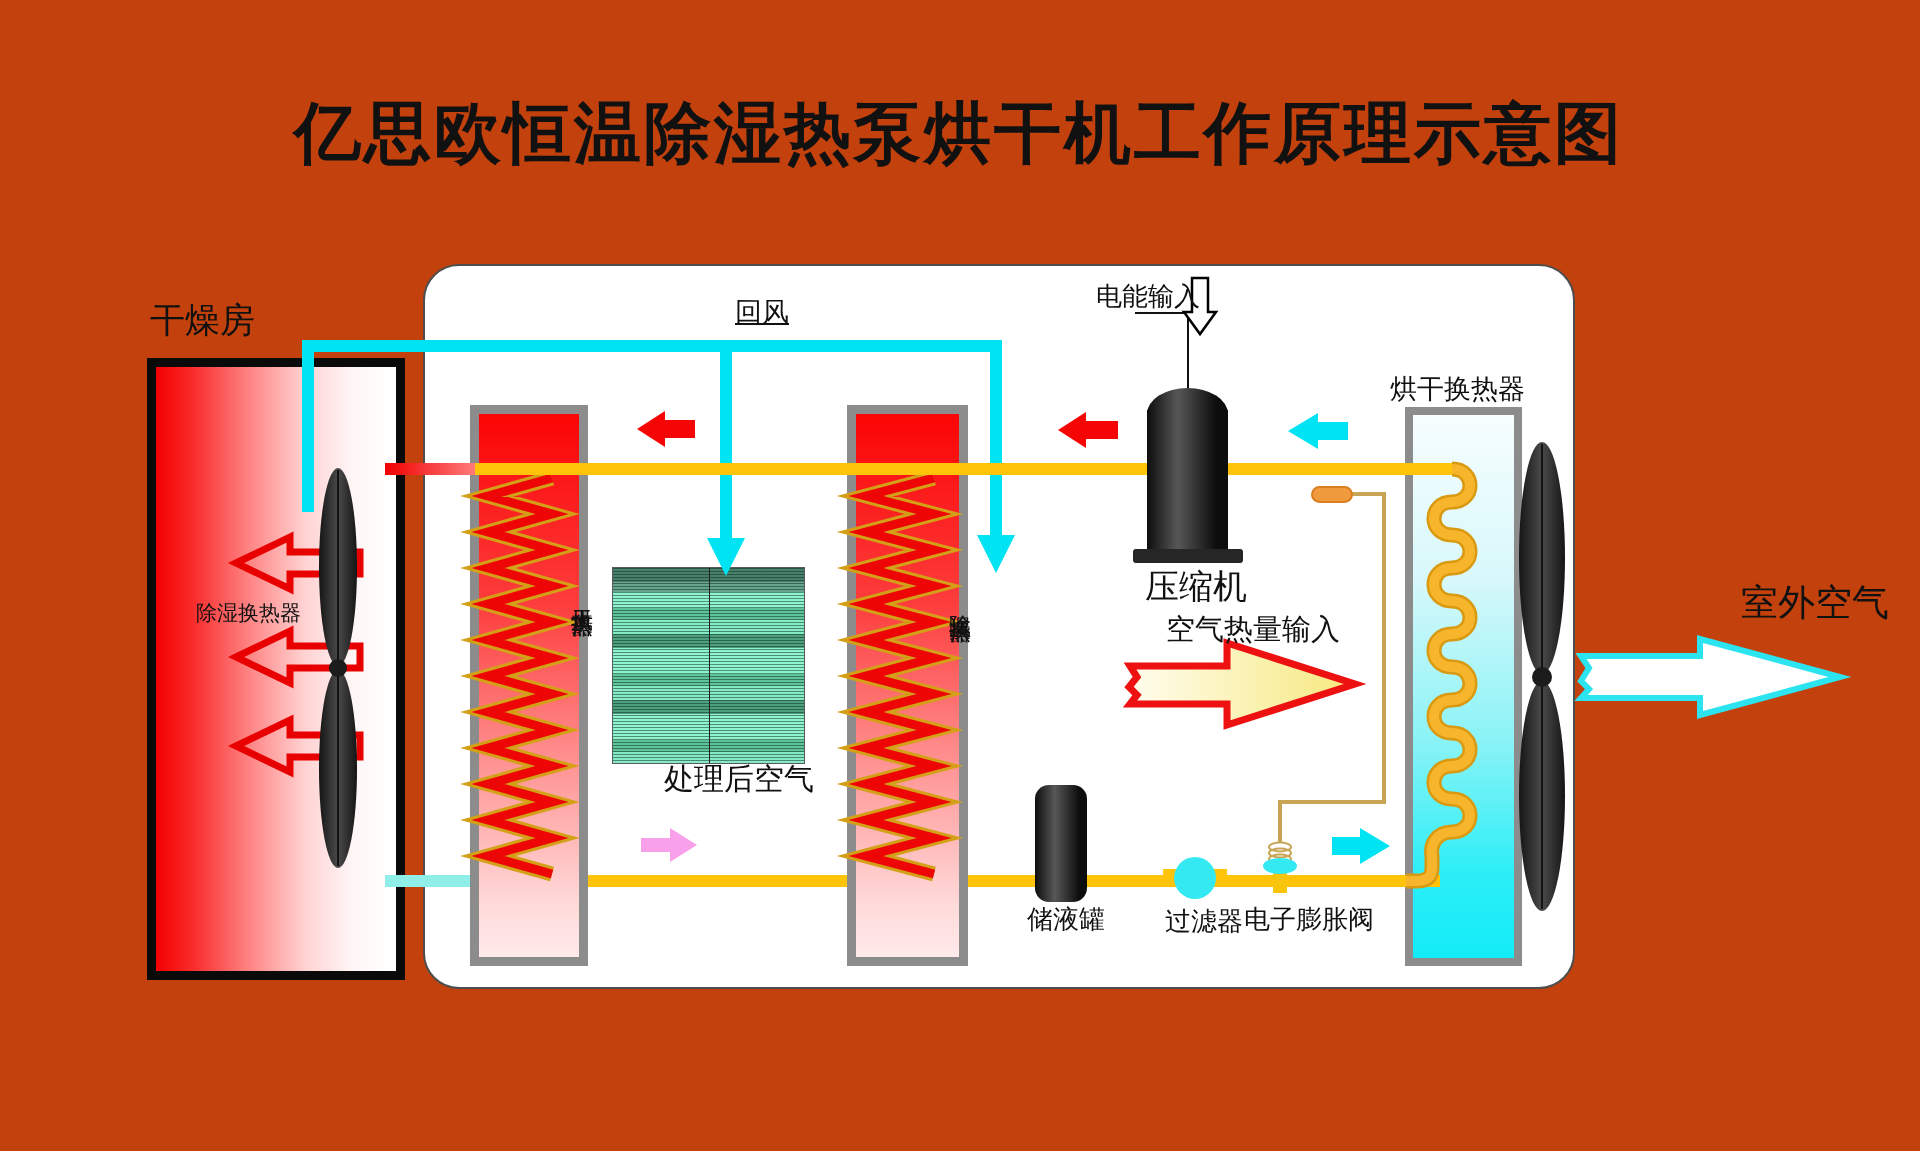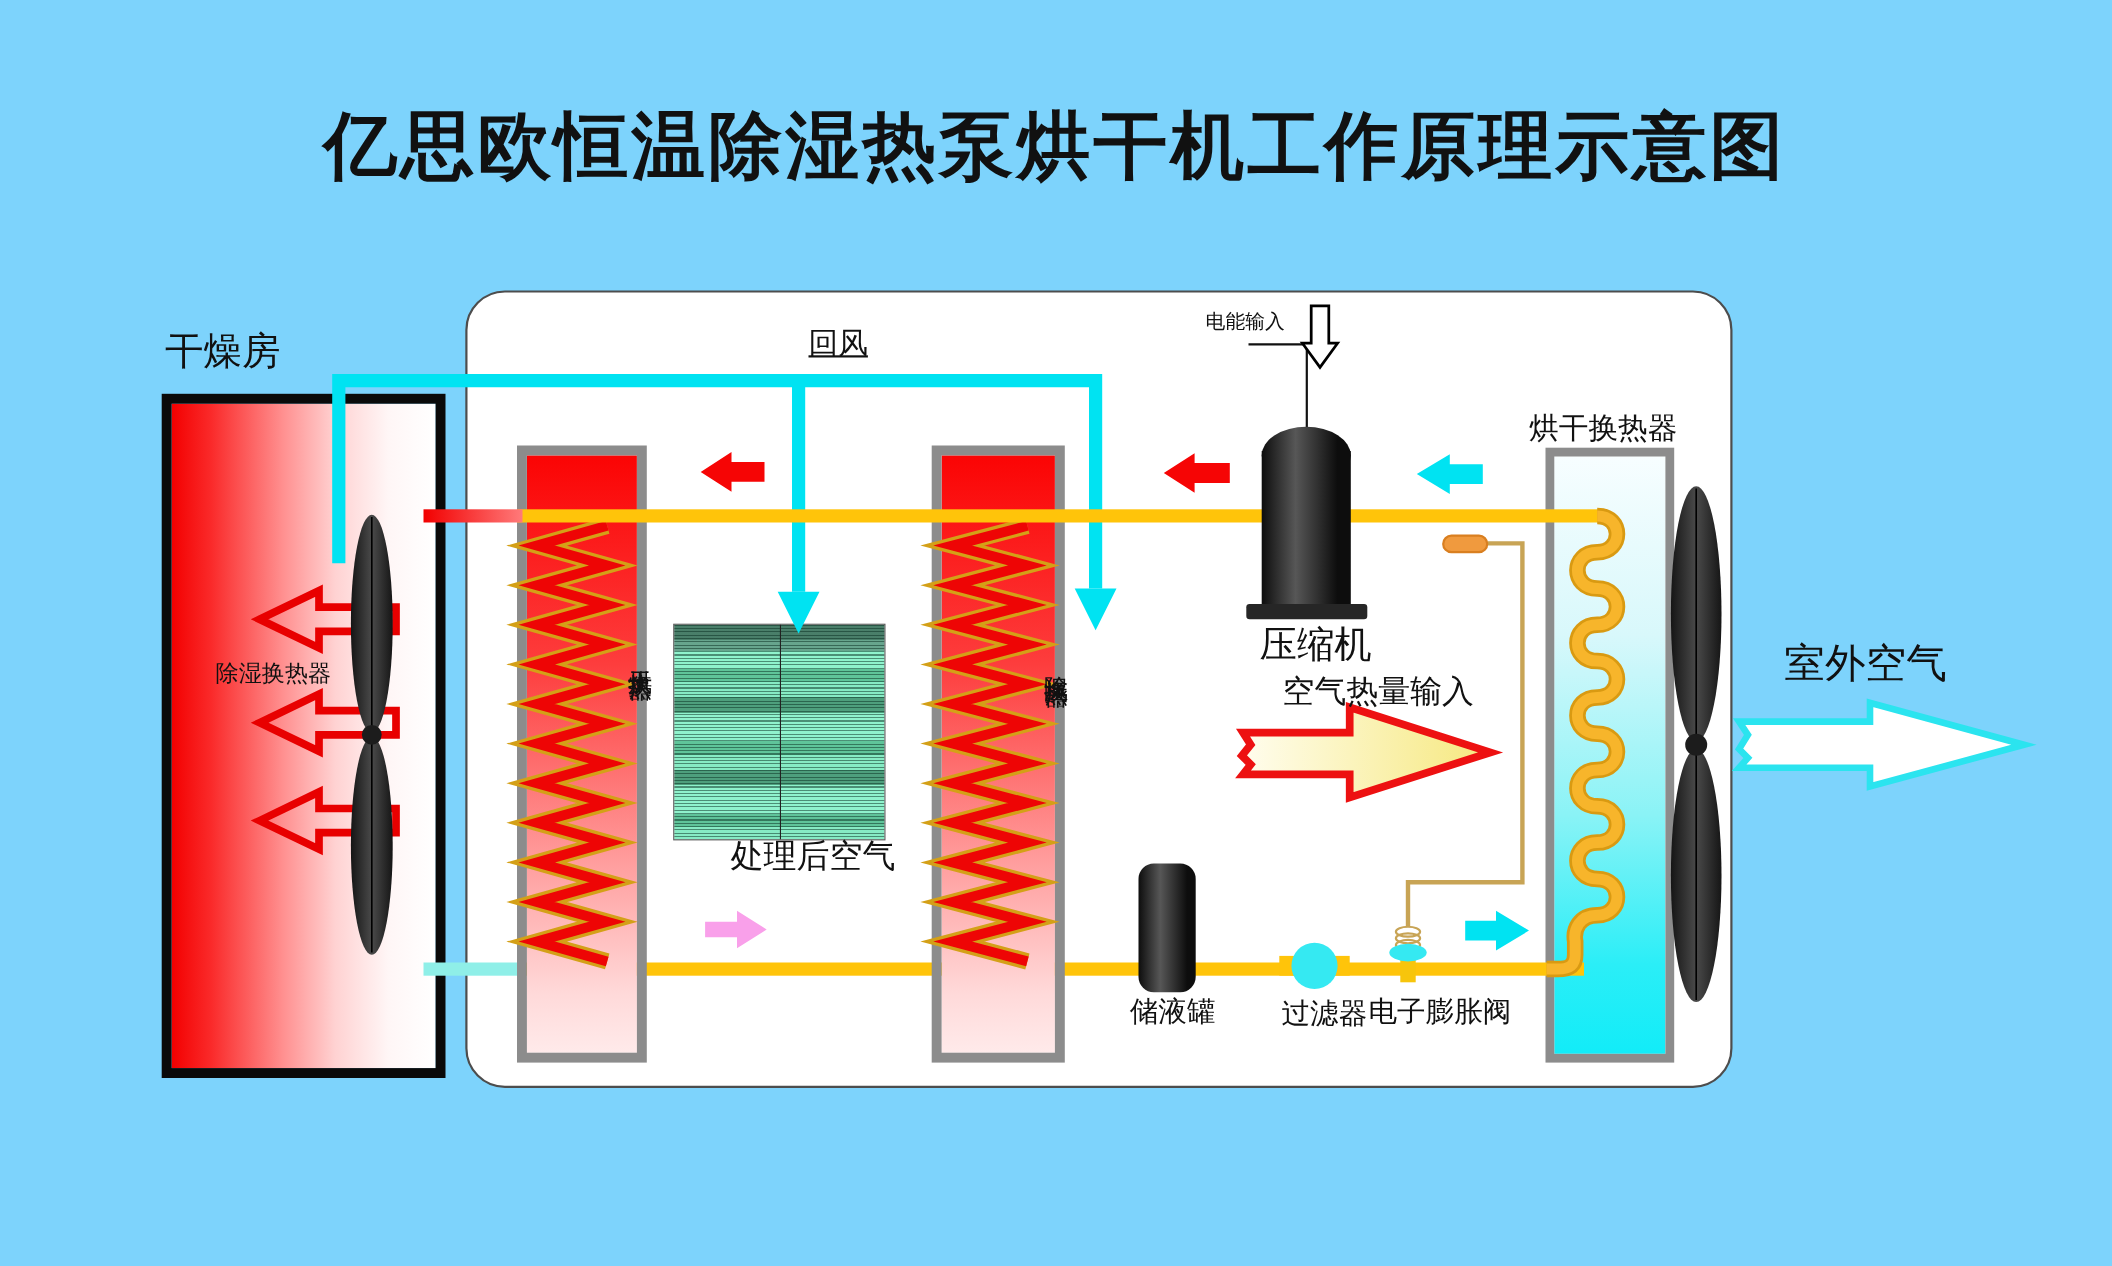--- a/index.html
+++ b/index.html
@@ -1,41 +1,41 @@
 <!DOCTYPE html>
 <html style="--cyan: #00E3F2; --pipe-yellow: #FFC40A; --red: #EE1111; --pink: #F9A0EA; --tan: #C8A455; --orange: #F09A3E; --ink: #111111;"><head>
 <meta charset="utf-8">
 <style>
   :root{
     --cyan:#00E3F2; --pipe-yellow:#FFC40A; --red:#EE1111; --pink:#F9A0EA;
     --tan:#C8A455; --orange:#F09A3E; --ink:#111111;
   }
   html,body{margin:0;padding:0;background:#ffffff;}
-  #canvas{position:relative;width:1920px;height:1151px;background:#7dd3fc;overflow:hidden;
+  #canvas{position:relative;width:1920px;height:1151px;background:#c2410c;overflow:hidden;
           font-family:"Liberation Sans","DejaVu Sans",sans-serif;color:var(--ink);}
   .abs{position:absolute;}
   .lbl{position:absolute;color:#111;white-space:nowrap;line-height:1.15;}
   .vlbl{position:absolute;color:#111;writing-mode:vertical-rl;text-orientation:upright;
         letter-spacing:2px;line-height:1;}
   #title{left:294px;top:94px;font-size:67px;font-weight:bold;letter-spacing:3px;}
   #company{left:1231px;top:1074px;font-size:45px;font-weight:bold;letter-spacing:3px;}
   #lbl-dryroom{left:150px;top:300px;font-size:35px;}
   #lbl-huifeng{left:735px;top:297px;font-size:27px;text-decoration:underline;}
   #lbl-treated{left:196px;top:601px;font-size:21px;}
   #lbl-hx1{left:571px;top:591px;font-size:22px;}
   #lbl-hx2{left:949px;top:597px;font-size:22px;}
   #lbl-recovery{left:664px;top:762px;font-size:30px;}
-  #lbl-power{left:1096px;top:282px;font-size:18px;}
+  #lbl-power{left:1096px;top:282px;font-size:26px;}
   #lbl-compressor{left:1145px;top:570px;font-size:34px;font-family:Liberation Mono, monospace;}
   #lbl-airheat{left:1126px;top:613px;font-size:29px;margin-left:40px;}
   #lbl-tank{left:1027px;top:905px;font-size:26px;}
   #lbl-filter{left:1165px;top:907px;font-size:26px;}
   #lbl-eev{left:1244px;top:905px;font-size:26px;}
   #lbl-evap{left:1390px;top:374px;font-size:27px;}
-  #lbl-outair{left:1622px;top:582px;font-size:37px;}
+  #lbl-outair{left:1741px;top:582px;font-size:37px;}
 
   
   #main-box{left:423px;top:264px;width:1148px;height:721px;border:2px solid #4d4d4d;
             border-radius:36px;background:#ffffff;}
   #dry-room{left:147px;top:358px;width:240px;height:604px;border:9px solid #0a0a0a;
             background:linear-gradient(90deg,#F30000 0%,#FA2A2A 15%,#FF8F8F 42%,#FFD2D2 62%,#FFF6F6 82%,#FFFFFF 100%);}
   .hx-col{border:9px solid #8c8c8c;
           background:linear-gradient(180deg,#FB0404 0%,#FD3D3D 35%,#FF9D9D 68%,#FFD9D9 90%,#FFEAEA 100%);}
   #col1{left:470px;top:405px;width:100px;height:543px;}
   #col2{left:847px;top:405px;width:103px;height:543px;}

